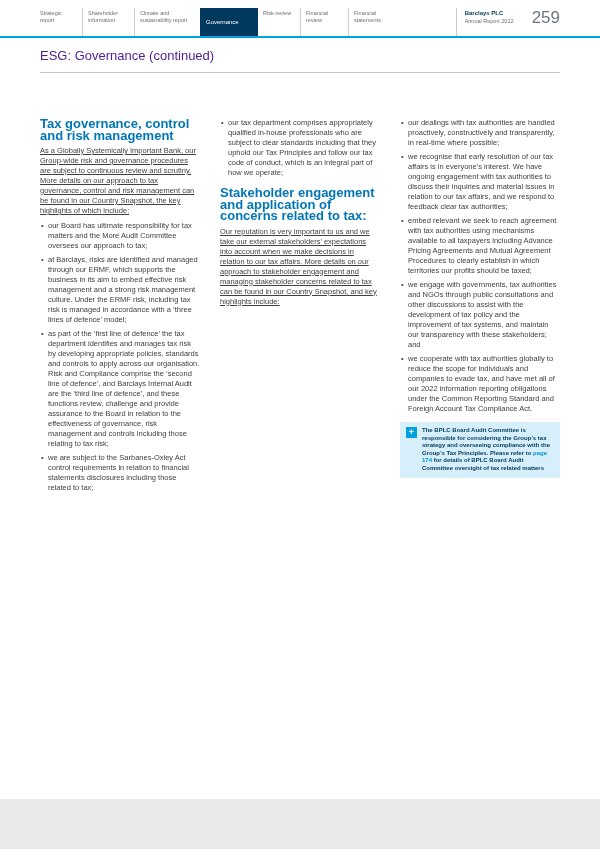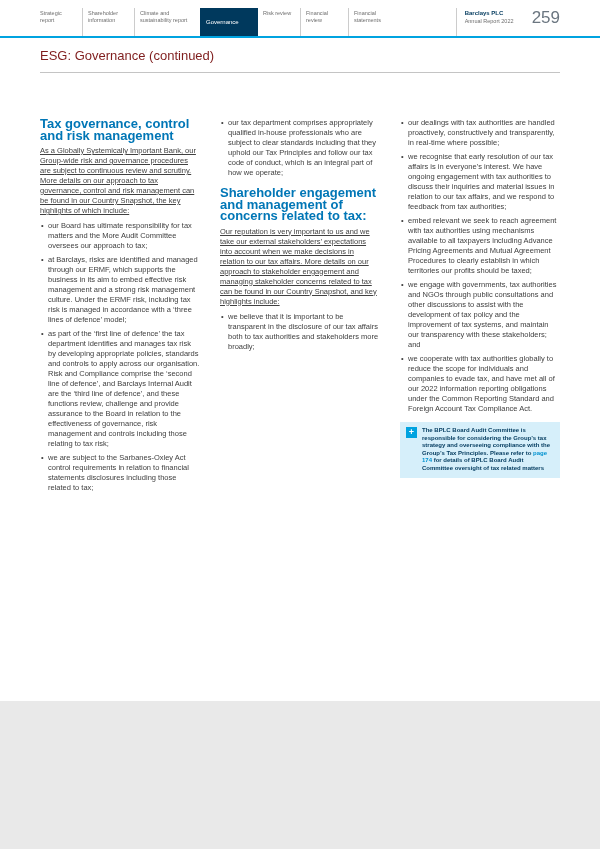--- a/index.html
+++ b/index.html
@@ -1,19 +1,19 @@
 <!DOCTYPE html>
 <html><head>
 <meta charset="utf-8">
 <style>
   * { margin:0; padding:0; box-sizing:border-box; }
   html,body { background:#e9e9e9; }
   body { font-family:"Liberation Sans", sans-serif; }
   .page {
-    width:600px; height:701px; background:#ffffff; margin:0 auto;
+    width:600px; height:799px; background:#ffffff; margin:0 auto;
     position:relative; overflow:hidden;
   }
   
   .header {
     display:flex; align-items:stretch;
     padding:8px 40px 0 40px; height:36px;
   }
   .tabs { display:flex; align-items:stretch; }
   .tab {
     border-left:1px solid #cccccc;
@@ -35,21 +35,21 @@
   }
   .brand-1 { font-size:6px; line-height:7.5px; font-weight:bold; color:#00395d; }
   .brand-2 { font-size:5.5px; line-height:7px; color:#6e6e6e; }
   .pagenum {
     font-size:17px; line-height:18px; color:#6b7680;
     margin-left:10px; padding-top:1px;
   }
   .accent-line { height:2px; background:#00a3e0; width:100%; }
   
   .title-wrap { padding:10px 40px 0 40px; }
-  .page-title { font-size:13px; line-height:15px; font-weight:400; color:#7f1d1d; }
+  .page-title { font-size:13px; line-height:15px; font-weight:400; color:#4c1d95; }
   .title-rule { border:none; border-top:1px solid #c4c4c4; margin-top:9px; }
   
   .content { padding:45px 40px 0 40px; }
   .cols { display:flex; gap:20px; }
   .col { flex:0 0 160px; width:160px; font-size:7.5px; line-height:10px; color:#414141; }
   .section-heading {
     font-size:13px; line-height:11.5px; font-weight:bold; color:#0076b6;
     margin-bottom:5px;
   }
   .section-heading.mt { margin-top:9px; }
@@ -123,31 +123,28 @@
           <li>at Barclays, risks are identified and managed through our ERMF, which supports the business in its aim to embed effective risk management and a strong risk management culture. Under the ERMF risk, including tax risk is managed in accordance with a ‘three lines of defence’ model;</li>
           <li>as part of the ‘first line of defence’ the tax department identifies and manages tax risk by developing appropriate policies, standards and controls to apply across our organisation. Risk and Compliance comprise the ‘second line of defence’, and Barclays Internal Audit are the ‘third line of defence’, and these functions review, challenge and provide assurance to the Board in relation to the effectiveness of governance, risk management and controls including those relating to tax risk;</li>
           <li>we are subject to the Sarbanes-Oxley Act control requirements in relation to financial statements disclosures including those related to tax;</li>
         </ul>
       </section>
 
       <section class="col">
         <ul class="bullets">
           <li>our tax department comprises appropriately qualified in-house professionals who are subject to clear standards including that they uphold our Tax Principles and follow our tax code of conduct, which is an integral part of how we operate;</li>
         </ul>
-        <h2 class="section-heading mt">Shareholder engagement and management of concerns related to tax:</h2>
+        <h2 class="section-heading mt">Stakeholder engagement and application of concerns related to tax:</h2>
         <p class="intro">Our reputation is very important to us and we take our external stakeholders’ expectations into account when we make decisions in relation to our tax affairs. More details on our approach to stakeholder engagement and managing stakeholder concerns related to tax can be found in our Country Snapshot, and key highlights include:</p>
-        <ul class="bullets">
-          <li>we believe that it is important to be transparent in the disclosure of our tax affairs both to tax authorities and stakeholders more broadly;</li>
-        </ul>
       </section>
 
       <section class="col">
         <ul class="bullets">
           <li>our dealings with tax authorities are handled proactively, constructively and transparently, in real-time where possible;</li>
-          <li>we recognise that early resolution of our tax affairs is in everyone’s interest. We have ongoing engagement with tax authorities to discuss their inquiries and material issues in relation to our tax affairs, and we respond to feedback from tax authorities;</li>
+          <li>we recognise that early resolution of our tax affairs is in everyone’s interest. We have ongoing engagement with tax authorities to discuss their inquiries and material issues in relation to our tax affairs, and we respond to feedback clear tax authorities;</li>
           <li>embed relevant we seek to reach agreement with tax authorities using mechanisms available to all taxpayers including Advance Pricing Agreements and Mutual Agreement Procedures to clearly establish in which territories our profits should be taxed;</li>
           <li>we engage with governments, tax authorities and NGOs through public consultations and other discussions to assist with the development of tax policy and the improvement of tax systems, and maintain our transparency with these stakeholders; and</li>
           <li>we cooperate with tax authorities globally to reduce the scope for individuals and companies to evade tax, and have met all of our 2022 information reporting obligations under the Common Reporting Standard and Foreign Account Tax Compliance Act.</li>
         </ul>
         <div class="info-box">
           <div class="info-icon">+</div>
           <p class="info-text"><span>The BPLC Board Audit Committee is responsible for considering the Group’s tax strategy and overseeing compliance with the Group’s Tax Principles. Please refer to </span><a class="page-link">page 174</a><span> for details of BPLC Board Audit Committee oversight of tax related matters</span></p>
         </div>
       </section>
 

